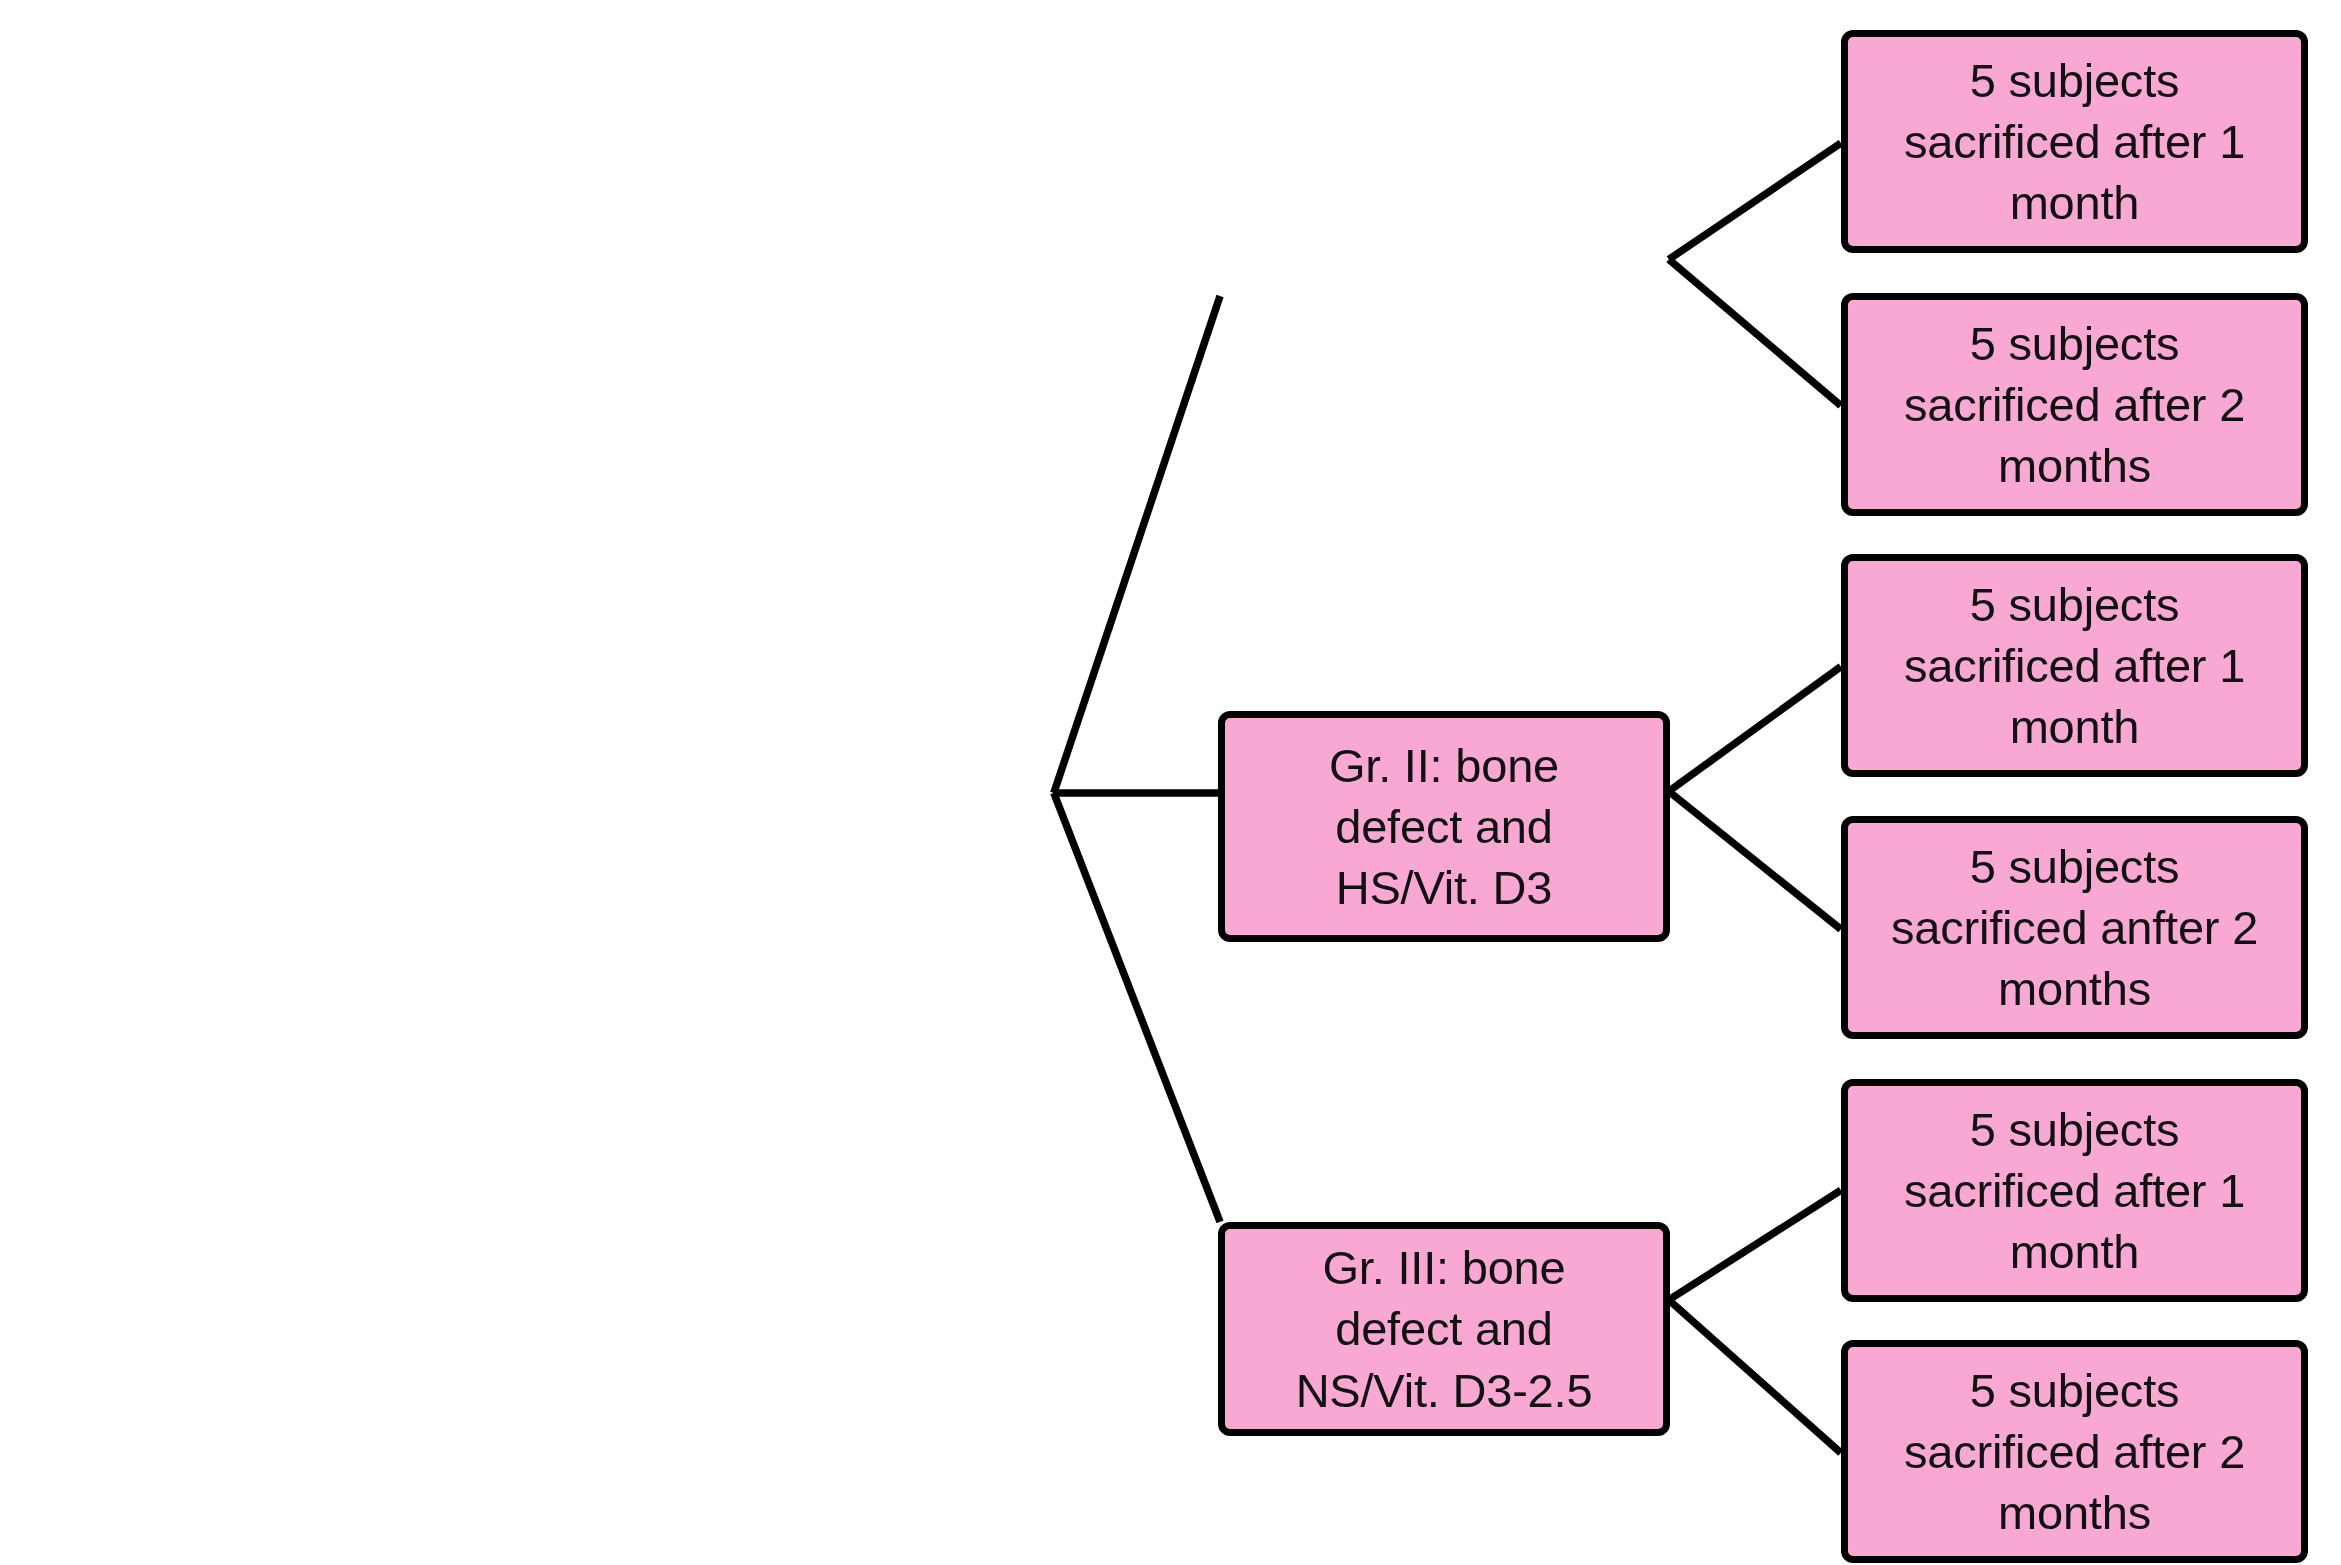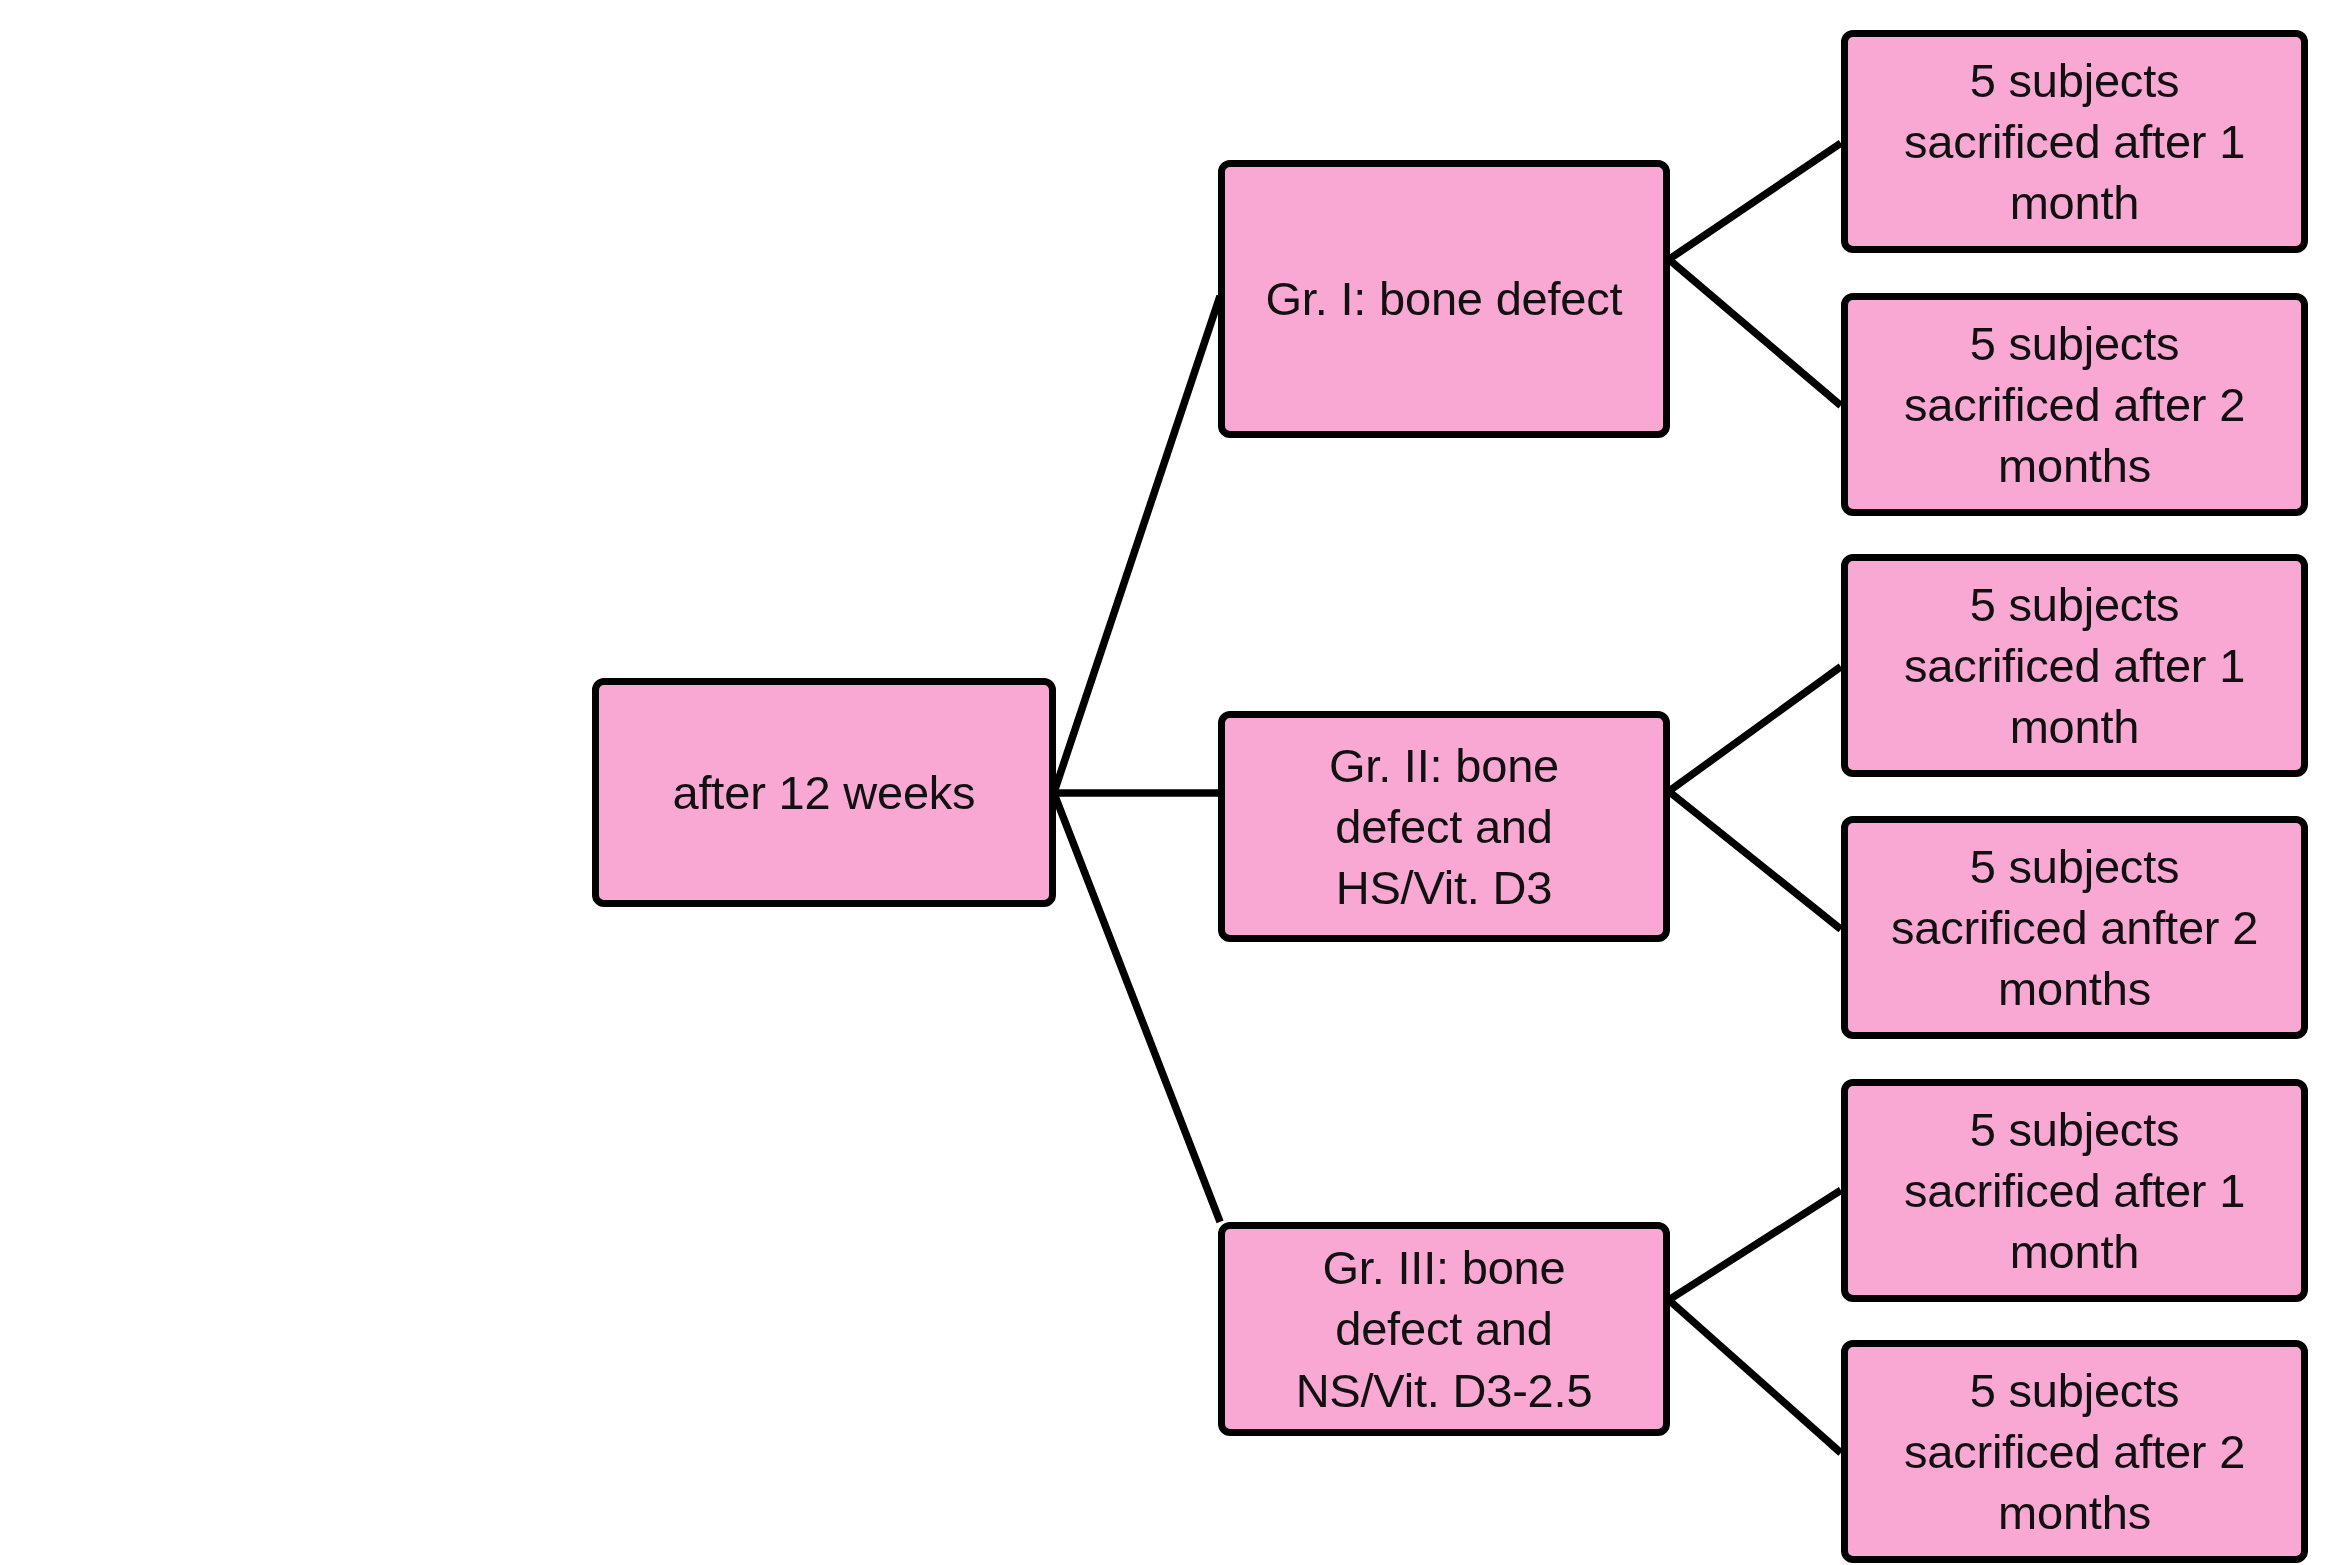--- a/index.html
+++ b/index.html
@@ -79,27 +79,21 @@
     <line class="edge" x1="2008" y1="312" x2="2215" y2="488"></line>
 
     <line class="edge" x1="2008" y1="952" x2="2215" y2="802"></line>
     <line class="edge" x1="2008" y1="952" x2="2215" y2="1118"></line>
 
     <line class="edge" x1="2008" y1="1564" x2="2215" y2="1432"></line>
     <line class="edge" x1="2008" y1="1564" x2="2215" y2="1748"></line>
   </svg>
 
 
-  <div class="node" id="node-stage">
-    <span class="label">after 12 weeks</span>
-  </div>
 
-  <div class="node" id="node-g1">
-    <span class="label">Gr. I: bone defect</span>
-  </div>
 
   <div class="node" id="node-g2">
     <span class="label">Gr. II: bone
 defect and
 HS/Vit. D3</span>
   </div>
 
   <div class="node" id="node-g3">
     <span class="label">Gr. III: bone
 defect and

